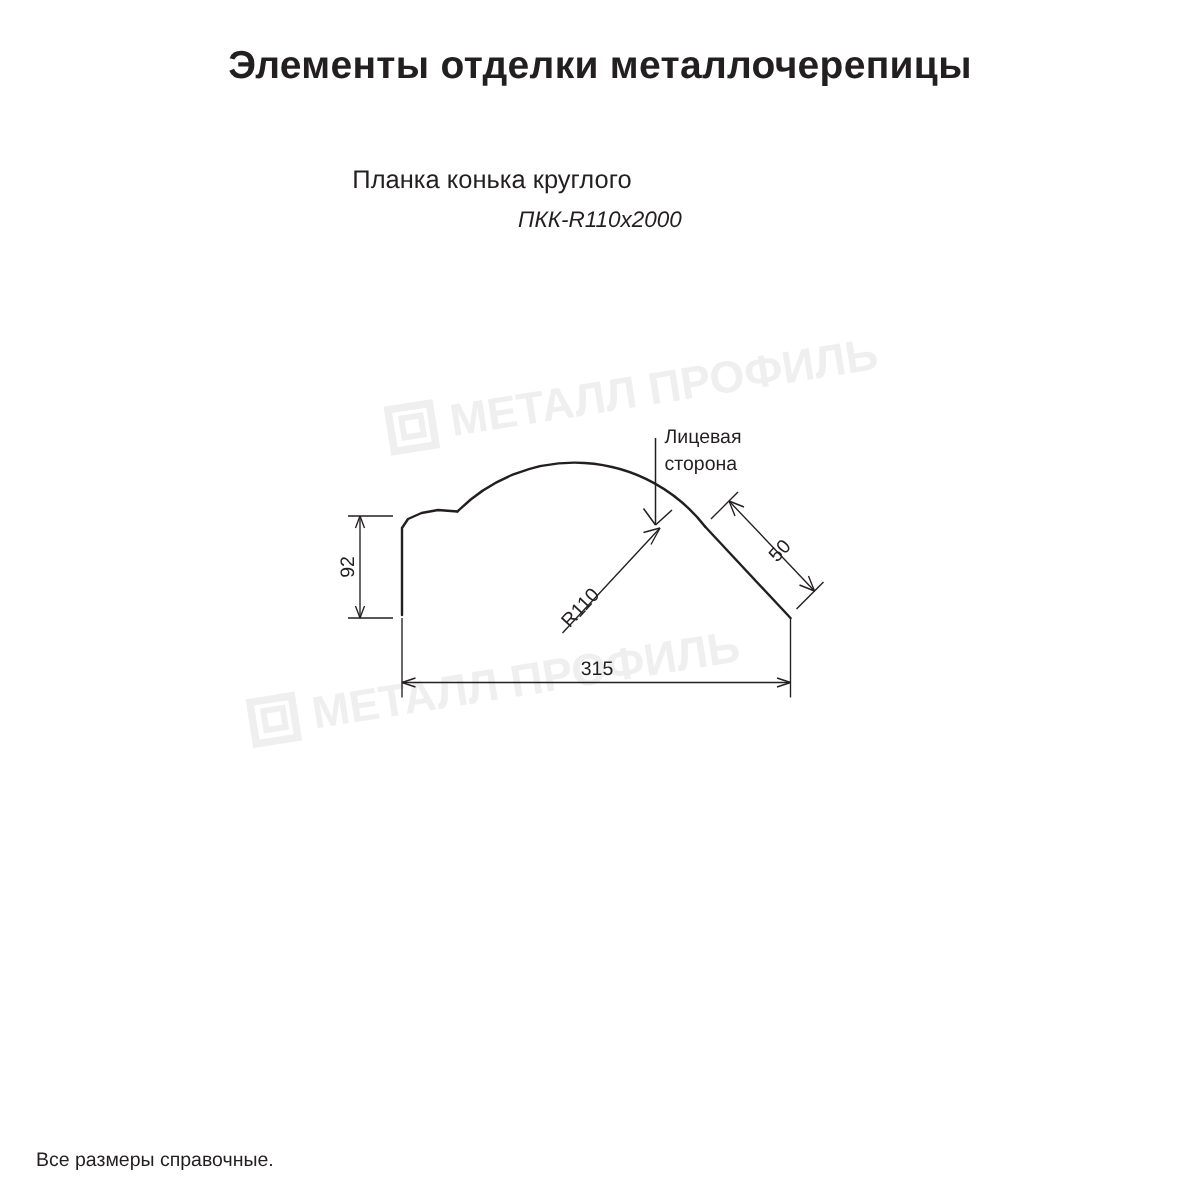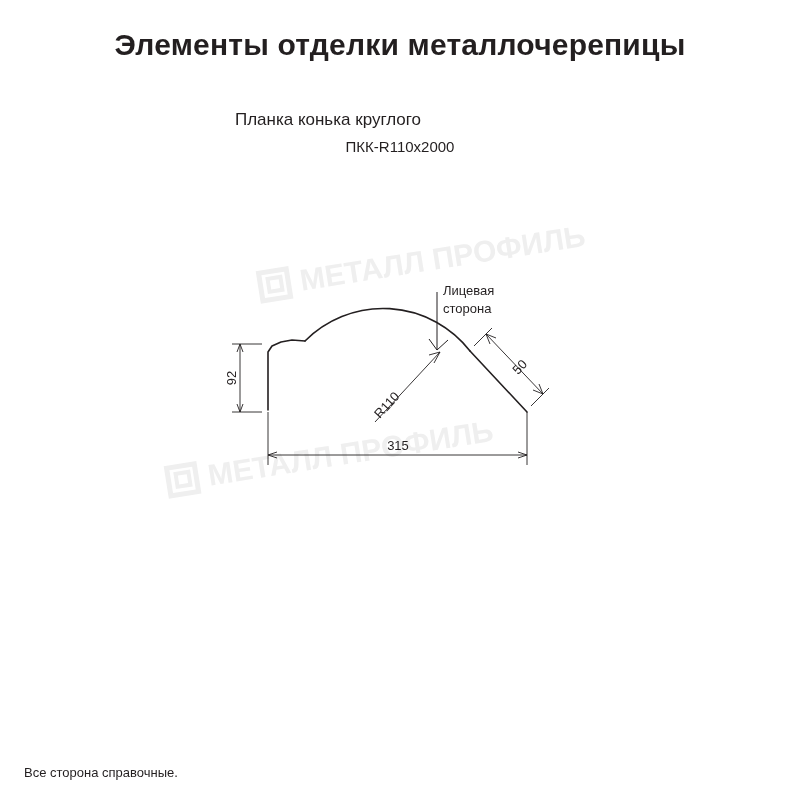--- a/index.html
+++ b/index.html
@@ -18,21 +18,21 @@
   .page {
     position: absolute;
     inset: 0;
   }
   .title {
     position: absolute;
     top: 28px;
     left: 0;
     width: 800px;
     text-align: center;
-    font-size: 30px;
+    font-size: 26px;
     font-weight: bold;
     letter-spacing: 0.2px;
     color: #231f20;
   }
   .subtitle {
     position: absolute;
     top: 110px;
     left: 0;
     width: 656px;
     text-align: center;
@@ -40,20 +40,21 @@
     color: #231f20;
   }
   .code {
     position: absolute;
     top: 138px;
     left: 0;
     width: 800px;
     text-align: center;
     font-size: 15px;
     color: #231f20;
+    font-style: italic;
   }
   .drawing {
     position: absolute;
     top: 200px;
     left: 0;
     width: 800px;
     height: 420px;
   }
   .footnotes {
     position: absolute;
@@ -146,16 +147,16 @@
         <path d="M 268,255 L 527,255"></path>
         <path d="M 268,255 L 277,252 M 268,255 L 277,258"></path>
         <path d="M 527,255 L 518,252 M 527,255 L 518,258"></path>
       </g>
       <text class="lbl" x="398" y="250" text-anchor="middle">315</text>
 
     </svg>
   </div>
 
   <div class="footnotes">
-    <div>Все сторона справочные.</div>
+    <div>Все размеры справочные.</div>
   </div>
 
 </div>
 
 </body></html>

